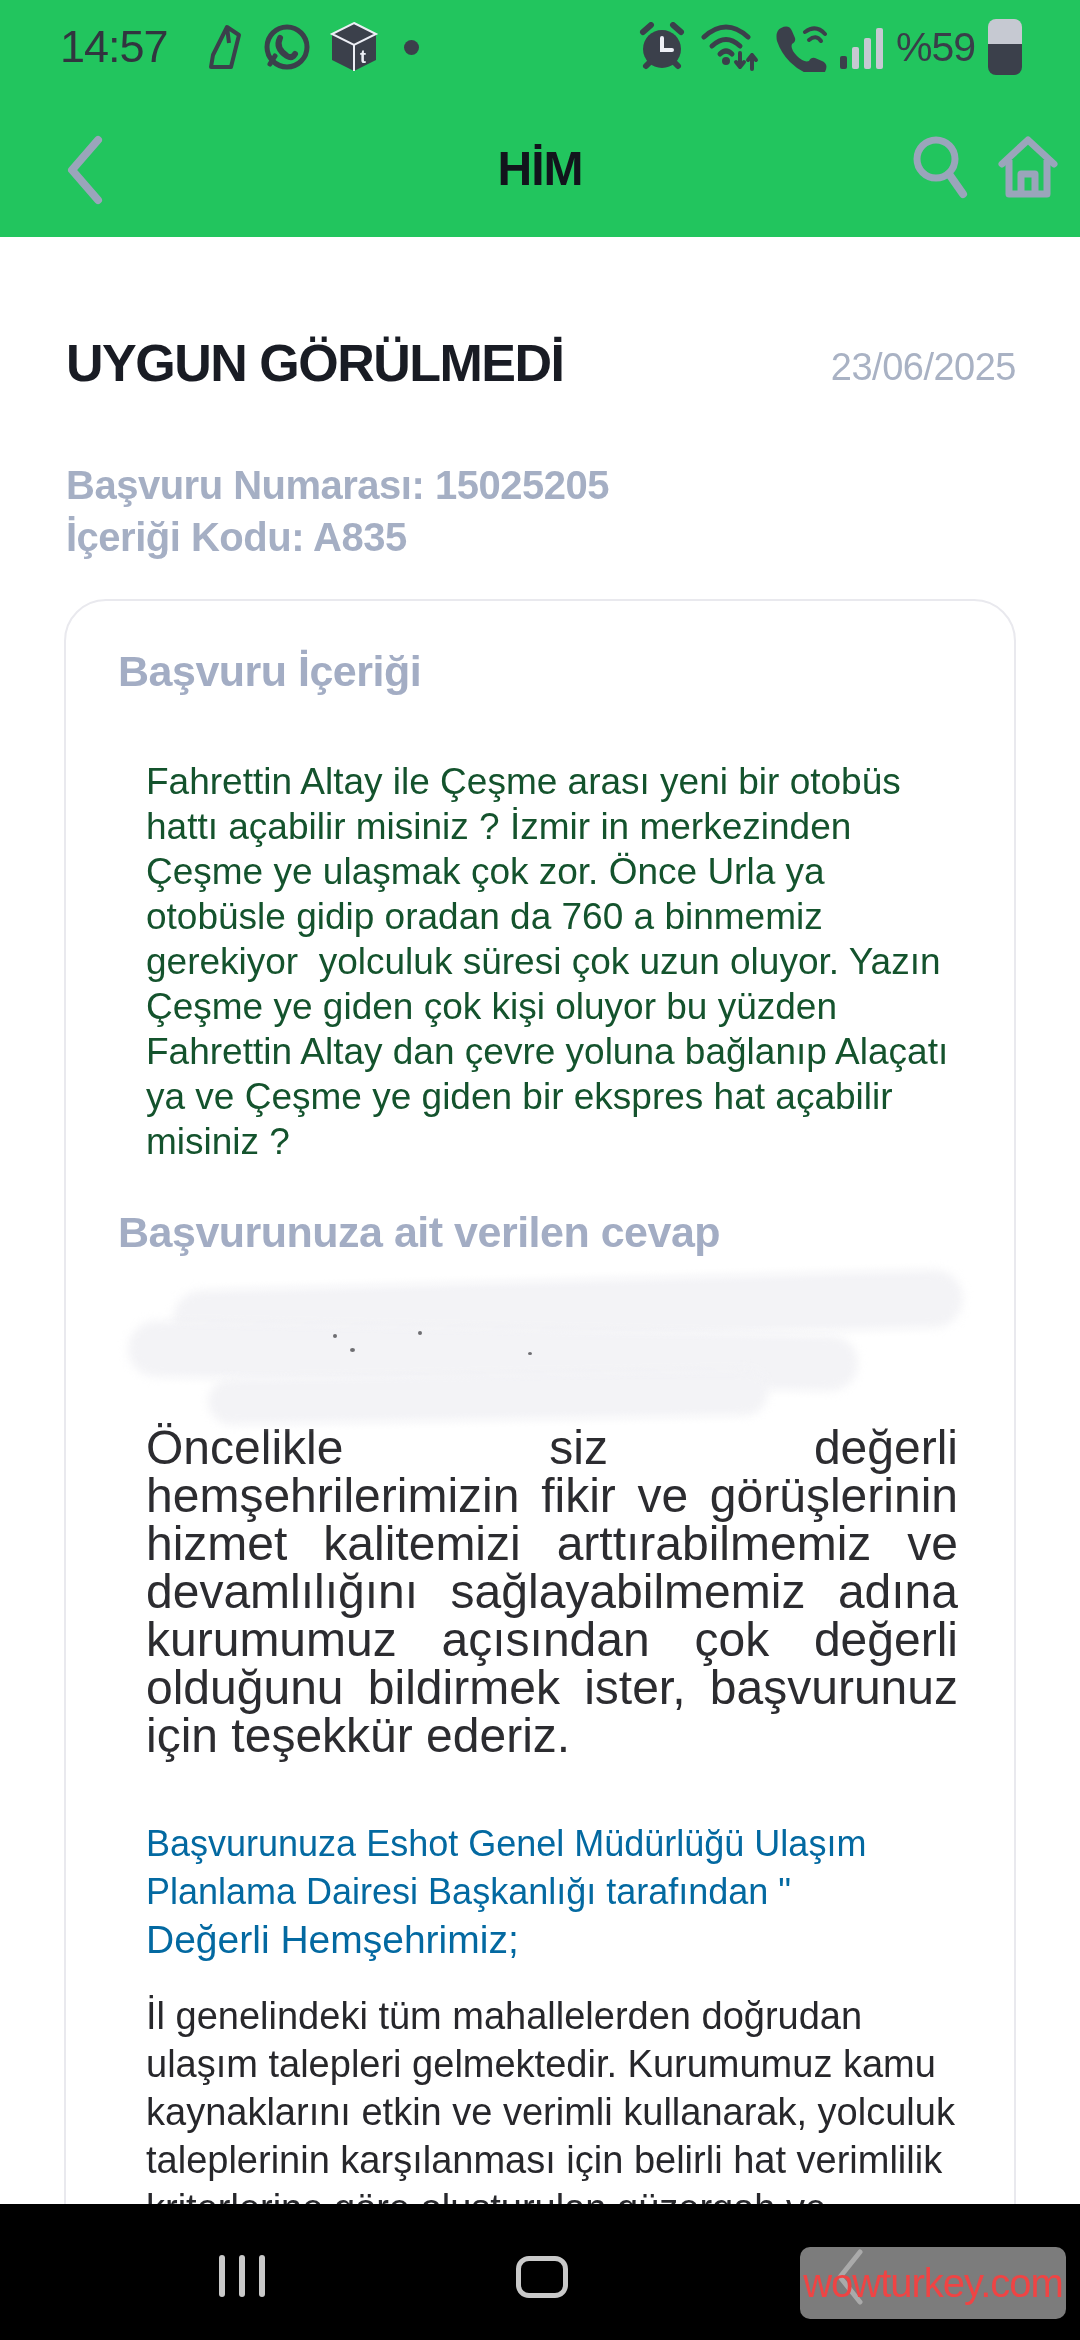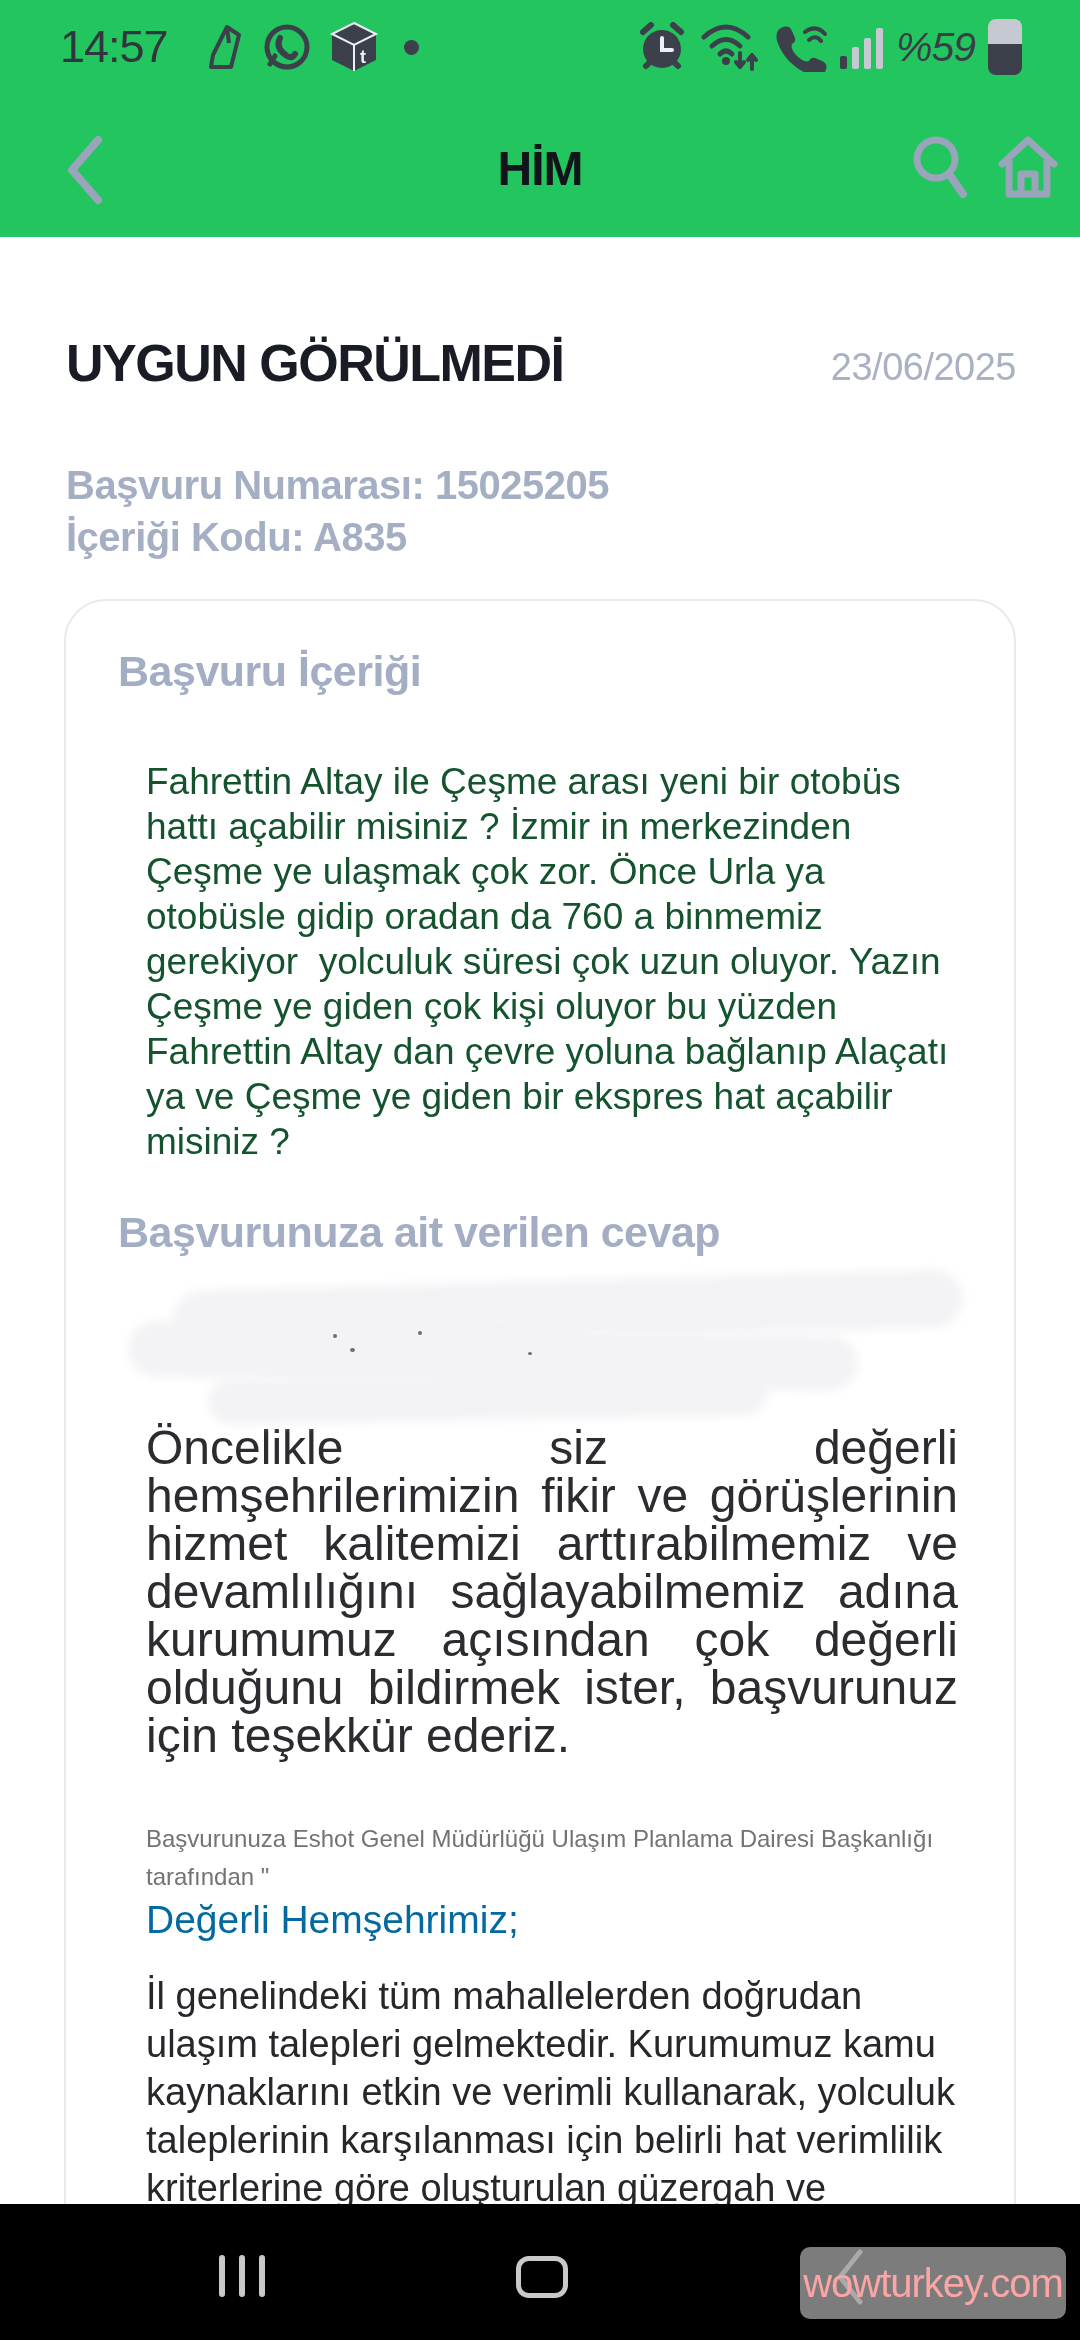--- a/index.html
+++ b/index.html
@@ -19,21 +19,21 @@
     background:#22c55e;
     z-index:5;
   }
   .statusbar {
     position:absolute; top:18px; left:60px; right:58px; height:58px;
     display:flex; align-items:center;
   }
   .sb-left { display:flex; align-items:center; gap:17px; }
   .sb-time { font-size:45px; color:#31353f; letter-spacing:-1px; margin-right:14px; }
   .sb-right { margin-left:auto; display:flex; align-items:center; gap:13px; }
-  .sb-percent { font-size:41px; color:#393e49; letter-spacing:-1px;font-style:italic; }
+  .sb-percent { font-size:41px; color:#393e49; letter-spacing:-1px; }
   .sb-dot { width:15px; height:15px; border-radius:50%; background:#3b404b; margin-left:8px; }
   .battery { width:34px; height:56px; border-radius:8px; overflow:hidden; display:flex; flex-direction:column; }
   .battery .b-top { height:45%; background:#c6c9d2; }
   .battery .b-bot { height:55%; background:#3b404b; }
   .sigbars { display:flex; align-items:flex-end; gap:5px; height:44px; }
   .sigbars i { display:block; width:7px; border-radius:2px; }
 
   
   .navbar {
     position:absolute; top:118px; left:0; right:0; height:100px;
@@ -83,21 +83,21 @@
   }
   .redaction .speck { position:absolute; background:#6e6e72; border-radius:50%; }
 
   .answer-intro {
     margin:0 0 12px 28px;
     font-size:48px; line-height:48px; color:#2c2c30;
     text-align:justify;
   }
   .answer-source {
     margin:60px 0 0 28px;
-    font-size:24px; line-height:38px; color:#737373;
+    font-size:36px; line-height:48px; color:#0369a1;
   }
   .answer-salutation {
     margin:0 0 0 28px;
     font-size:39px; line-height:48px; color:#0369a1;
   }
   .answer-body {
     margin:28px 0 0 28px;
     font-size:38px; line-height:48px; color:#27272b;
   }
 
@@ -112,21 +112,21 @@
     position:absolute; left:516px; top:52px; width:52px; height:42px;
     border:5px solid #c9c9c9; border-radius:13px; cursor:pointer;
   }
   .bb-back { position:absolute; left:832px; top:44px; width:34px; height:58px; cursor:pointer; z-index:11; }
   .watermark {
     position:absolute; left:800px; top:43px; width:266px; height:72px;
     background:rgba(155,155,155,0.80); border-radius:10px;
     display:flex; align-items:center; justify-content:center;
     z-index:12;
   }
-  .watermark span { font-size:40px; color:#fca5a5; letter-spacing:-1px; }
+  .watermark span { font-size:40px; color:#ef4444; letter-spacing:-1px; }
 
   svg { display:block; }
 </style>
 </head>
 <body>
 
 <div class="screen">
 
   <div class="top-area">
 

